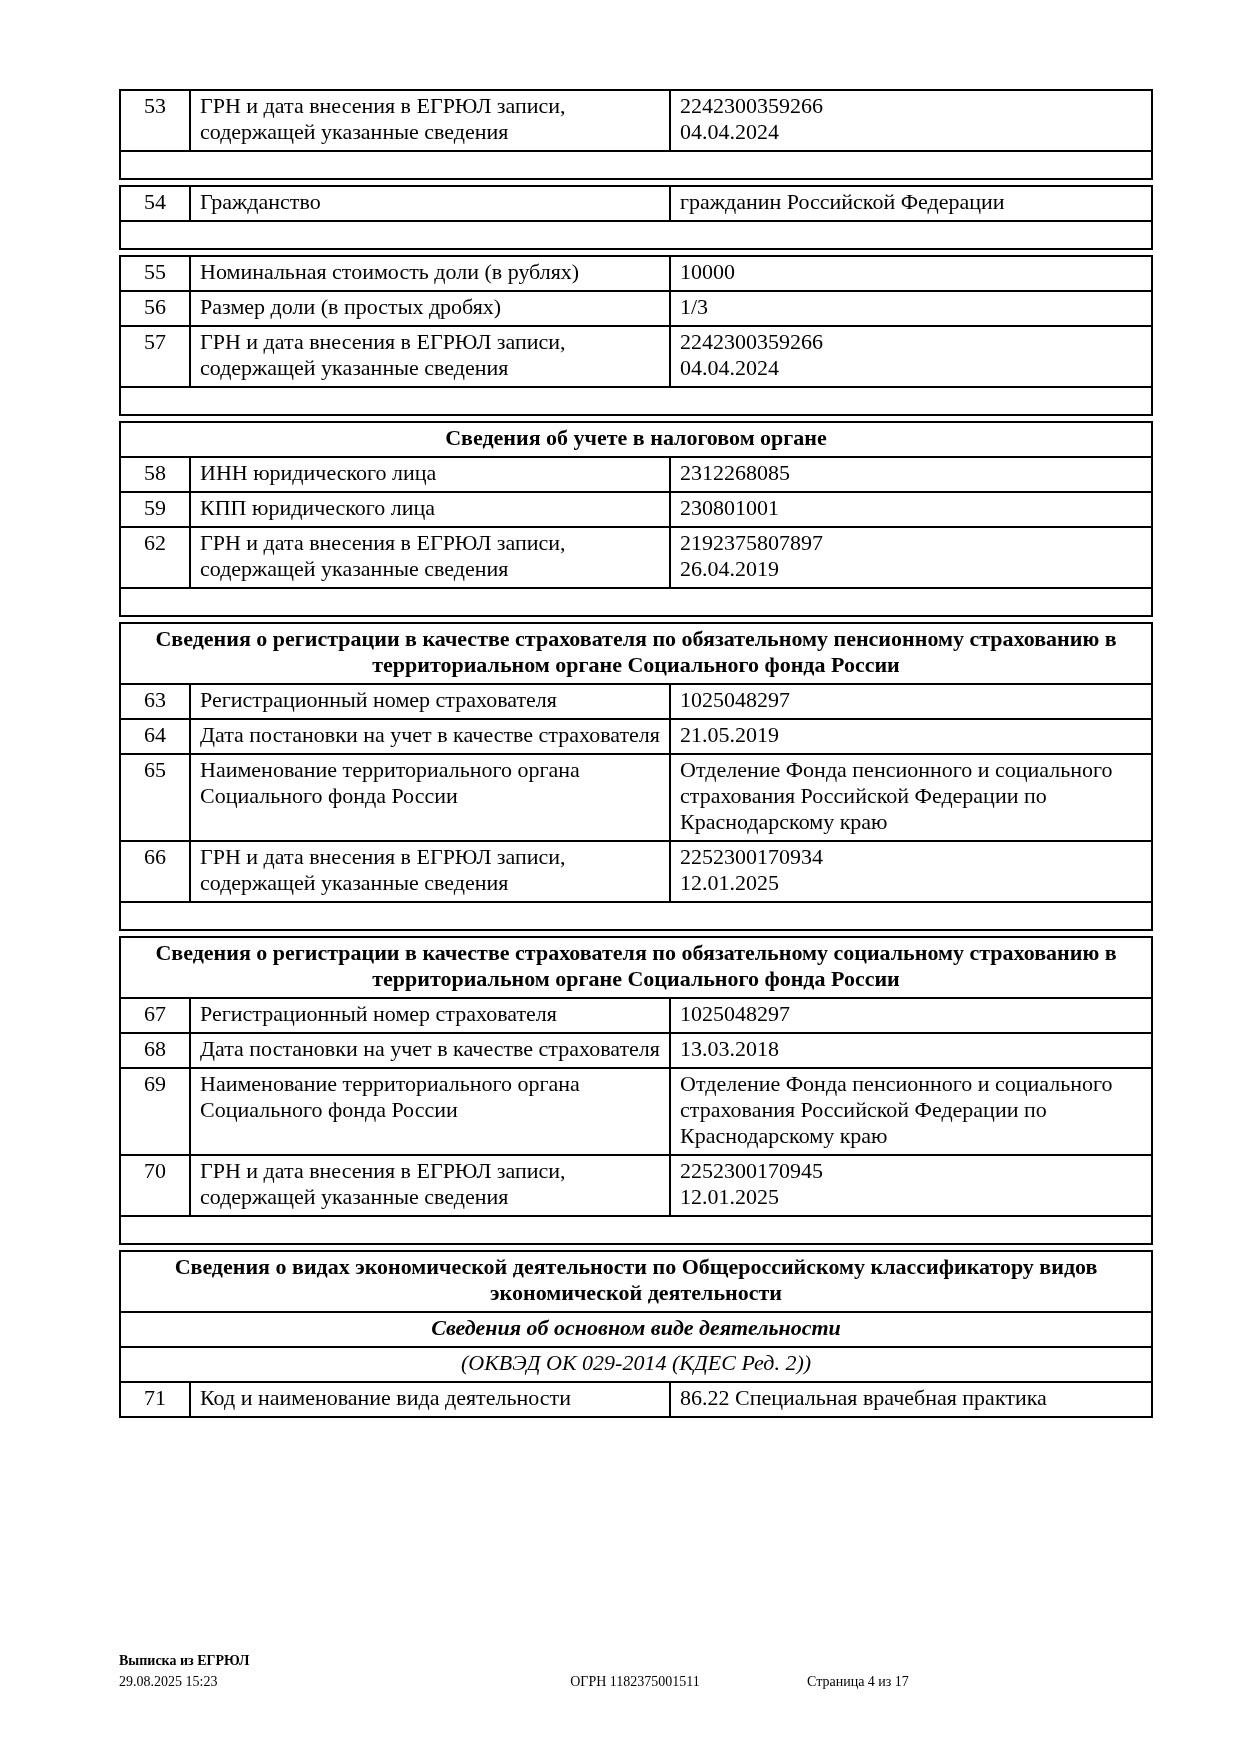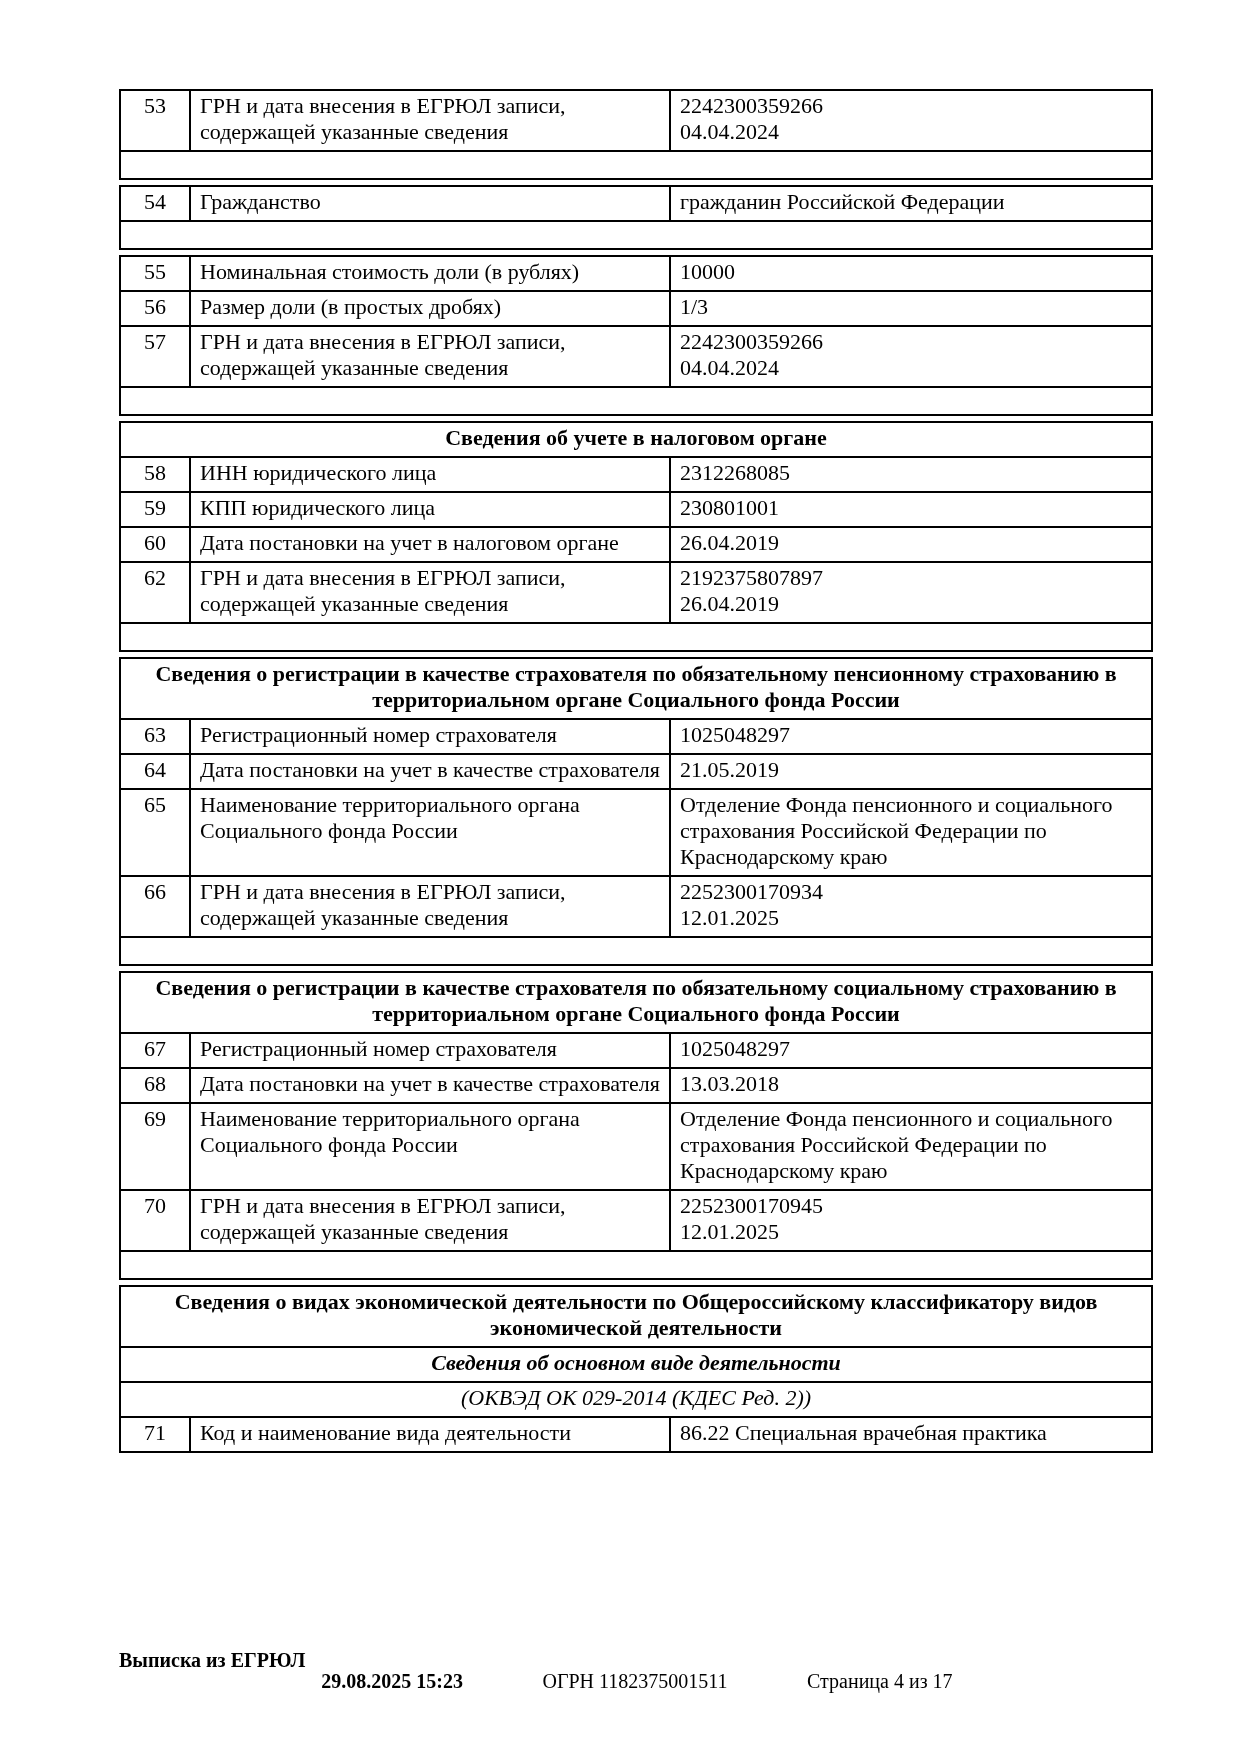--- a/index.html
+++ b/index.html
@@ -35,26 +35,26 @@
   td.num { text-align: center; padding-left: 2px; padding-right: 2px; }
   td.value { white-space: pre-line; }
   td.section-header { text-align: center; font-weight: bold; border-radius: 9px; }
   td.sub-bold  { text-align: center; font-weight: bold; font-style: italic; padding-top: 1px; padding-bottom: 3px; border-radius: 17px; }
   td.sub-italic{ text-align: center; font-style: italic; padding-top: 1px; padding-bottom: 3px; }
   tr.spacer td { height: 26px; padding: 0; }
   #page-footer {
     position: absolute;
     left: 119px; top: 1650px;
     width: 1032px;
-    font-size: 20px;
+    font-size: 14px;
     line-height: 21px;
   }
   .footer-doctype { font-weight: bold; }
   .footer-row { display: flex; }
-  .f-left   { flex: 1; text-align: right; font-weight: bold; }
+  .f-left   { flex: 1; text-align: left; }
   .f-center { flex: 1; text-align: center; white-space: nowrap; }
   .f-right  { flex: 1; }
 </style>
 </head>
 <body>
 
 <div id="table-area">
     <table class="block">
       <colgroup>
         <col class="col-num">
@@ -130,25 +130,20 @@
         </tr>
         <tr>
           <td class="num">58</td>
           <td class="label">ИНН юридического лица</td>
           <td class="value">2312268085</td>
         </tr>
         <tr>
           <td class="num">59</td>
           <td class="label">КПП юридического лица</td>
           <td class="value">230801001</td>
-        </tr>
-        <tr>
-          <td class="num">60</td>
-          <td class="label">Дата постановки на учет в налоговом органе</td>
-          <td class="value">26.04.2019</td>
         </tr>
         <tr>
           <td class="num">62</td>
           <td class="label">ГРН и дата внесения в ЕГРЮЛ записи, содержащей указанные сведения</td>
           <td class="value">2192375807897
 26.04.2019</td>
         </tr>
         <tr class="spacer">
           <td colspan="3"></td>
         </tr>

